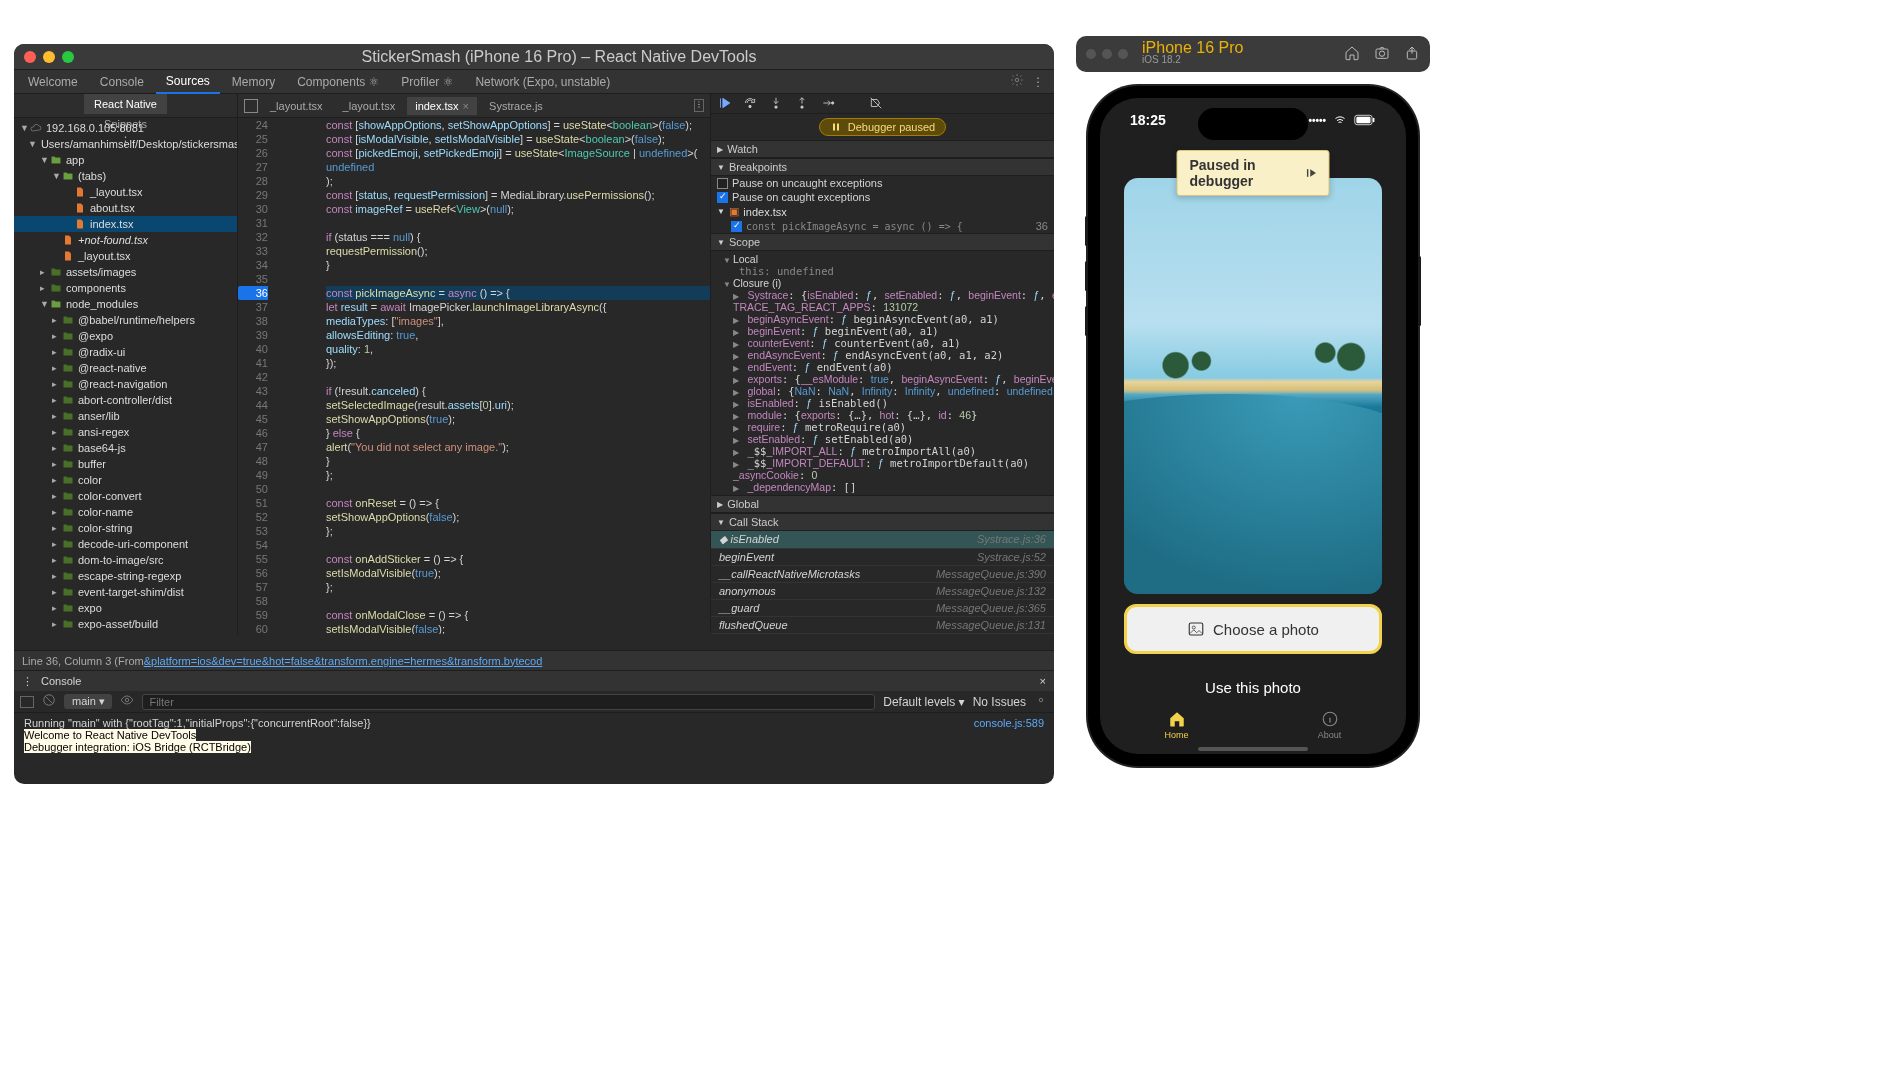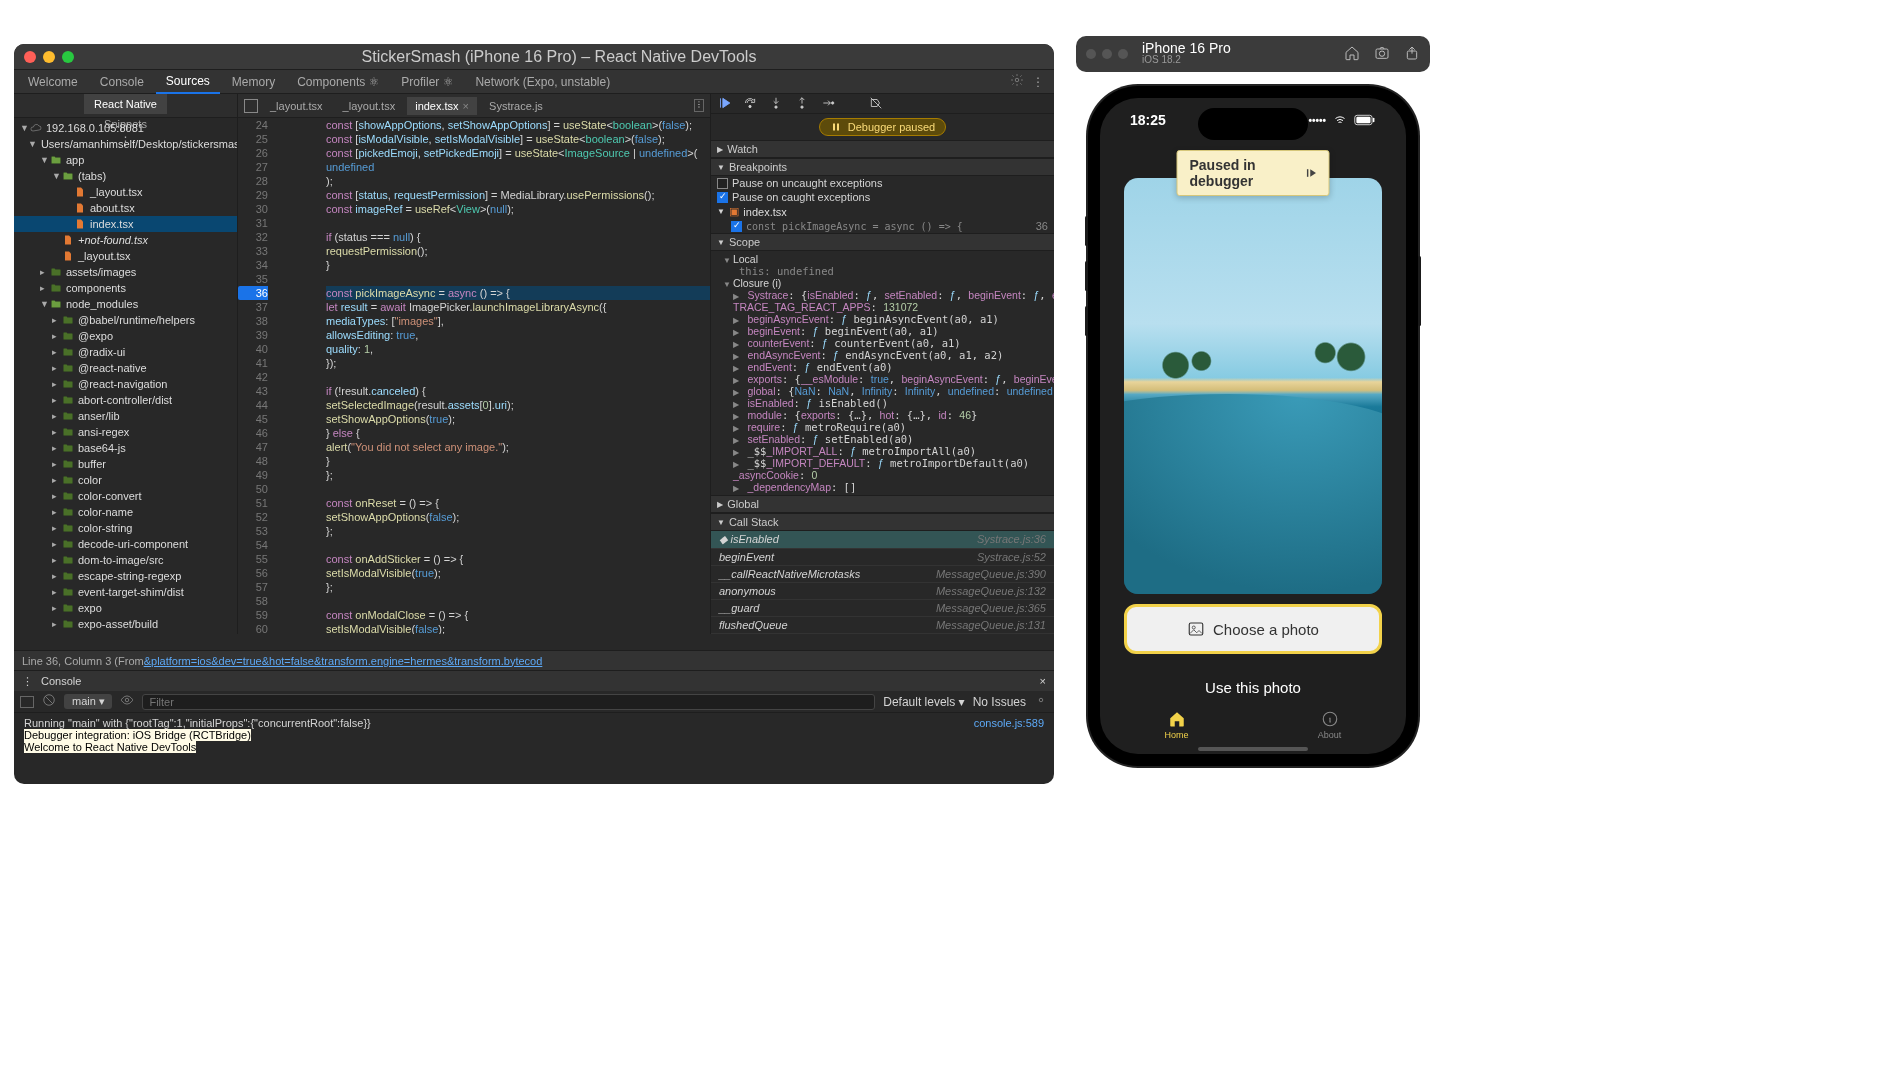--- a/index.html
+++ b/index.html
@@ -643,35 +643,35 @@
       <span style="white-space:nowrap;">No Issues</span>
       <span><svg width="14" height="14" viewBox="0 0 24 24">
               <circle cx="12" cy="12" r="3" stroke="#aaa" fill="none"></circle>
             </svg></span>
     </div>
     <div class="console-out">
       <div class="msg">
             <span>Running "main" with {"rootTag":1,"initialProps":{"concurrentRoot":false}}</span>
             <span class="loc">console.js:589</span>
           </div>
+      <div><span class="hl1">Welcome to React Native DevTools</span></div>
       <div><span class="hl1">Debugger integration: iOS Bridge (RCTBridge)</span></div>
-      <div><span class="hl1">Welcome to React Native DevTools</span></div>
     </div>
     <div class="prompt">›</div>
   </div>
 </div>
 
 <div class="simwin">
   <div class="traffic">
         <div class="dot"></div>
         <div class="dot"></div>
         <div class="dot"></div>
       </div>
   <div class="info">
-    <div style="font-size:14px;color:#ffffff;">iPhone 16 Pro</div>
+    <div style="font-size:16px;color:#eab308;">iPhone 16 Pro</div>
     <div style="font-size:10px;color:#999;">iOS 18.2</div>
   </div>
   <div class="right-icons">
     <span><svg viewBox="0 0 24 24">
             <path d="M3 11l9-8 9 8v10a1 1 0 0 1-1 1h-5v-7h-6v7H4a1 1 0 0 1-1-1z"></path>
           </svg></span>
     <span><svg viewBox="0 0 24 24">
             <rect x="3" y="6" width="18" height="14" rx="2"></rect>
             <circle cx="12" cy="13" r="4"></circle>
             <path d="M9 6l1-2h4l1 2"></path>

